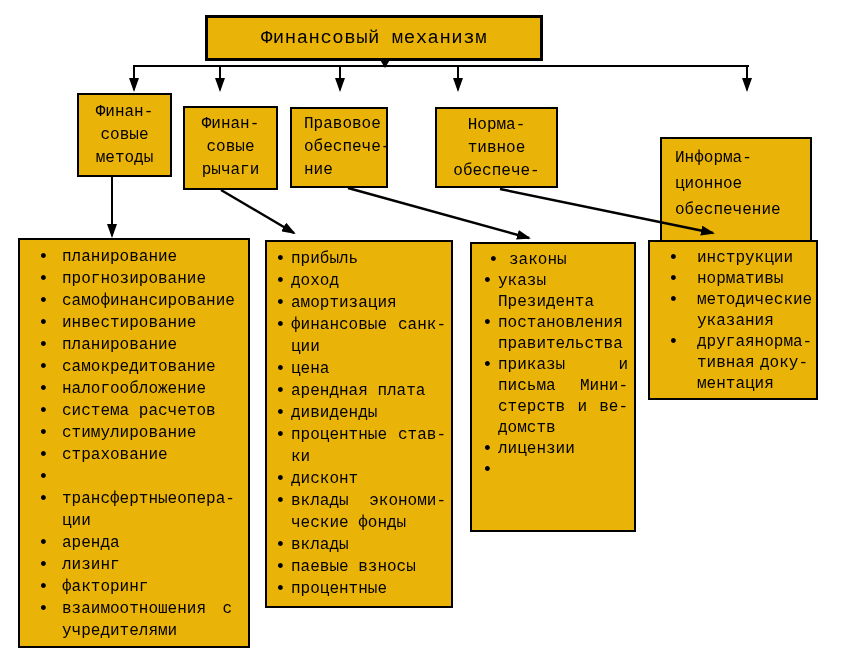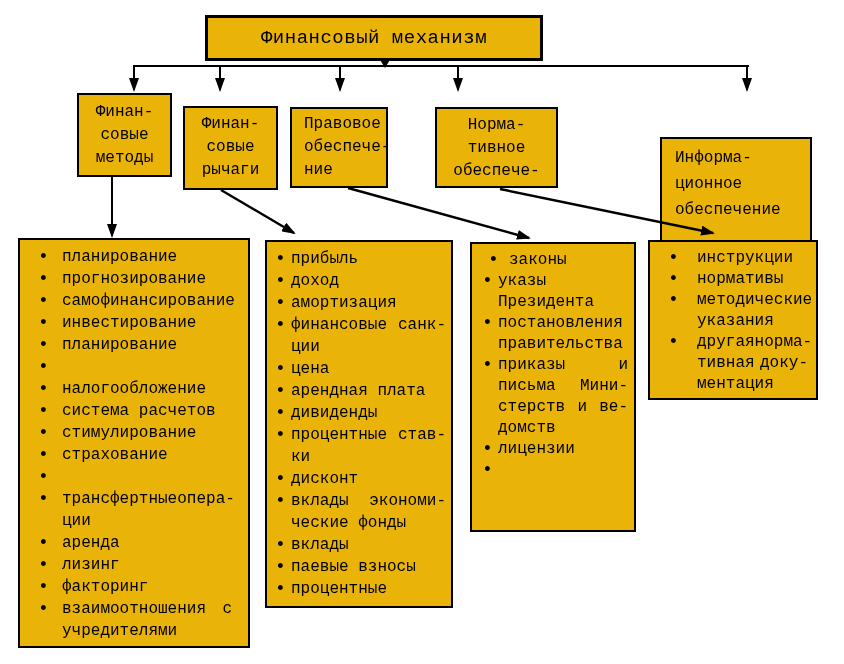--- a/index.html
+++ b/index.html
@@ -152,20 +152,23 @@
         </div>
       </div>
       <div class="li">
         <span class="bullet">•</span>
         <div class="txt">
           <div class="line">планирование</div>
         </div>
       </div>
       <div class="li">
         <span class="bullet">•</span>
+        <div class="txt">
+          <div class="line">самокредитование</div>
+        </div>
       </div>
       <div class="li">
         <span class="bullet">•</span>
         <div class="txt">
           <div class="line">налогообложение</div>
         </div>
       </div>
       <div class="li">
         <span class="bullet">•</span>
         <div class="txt">

